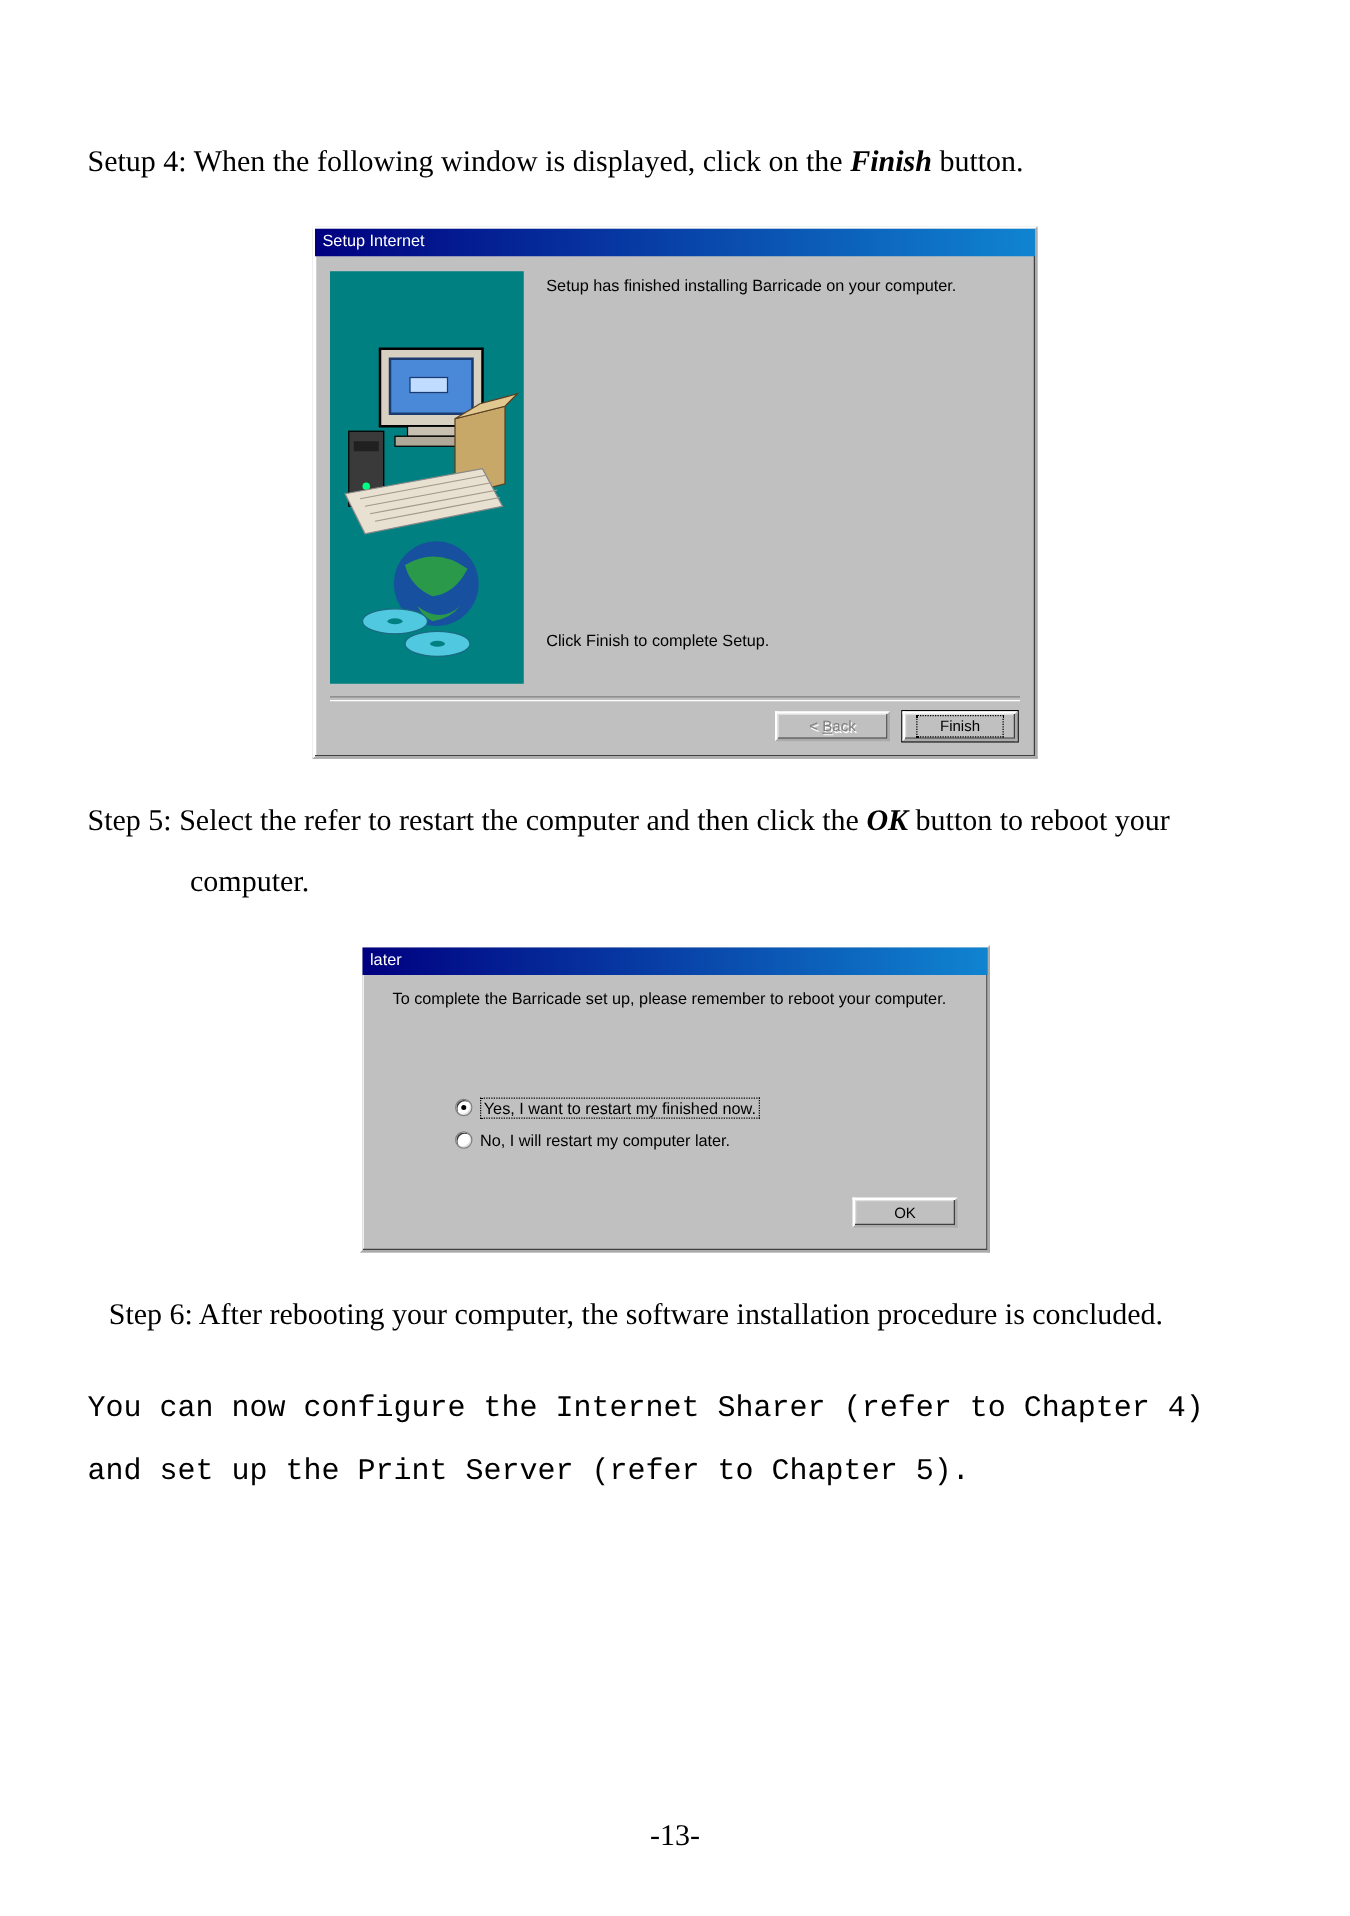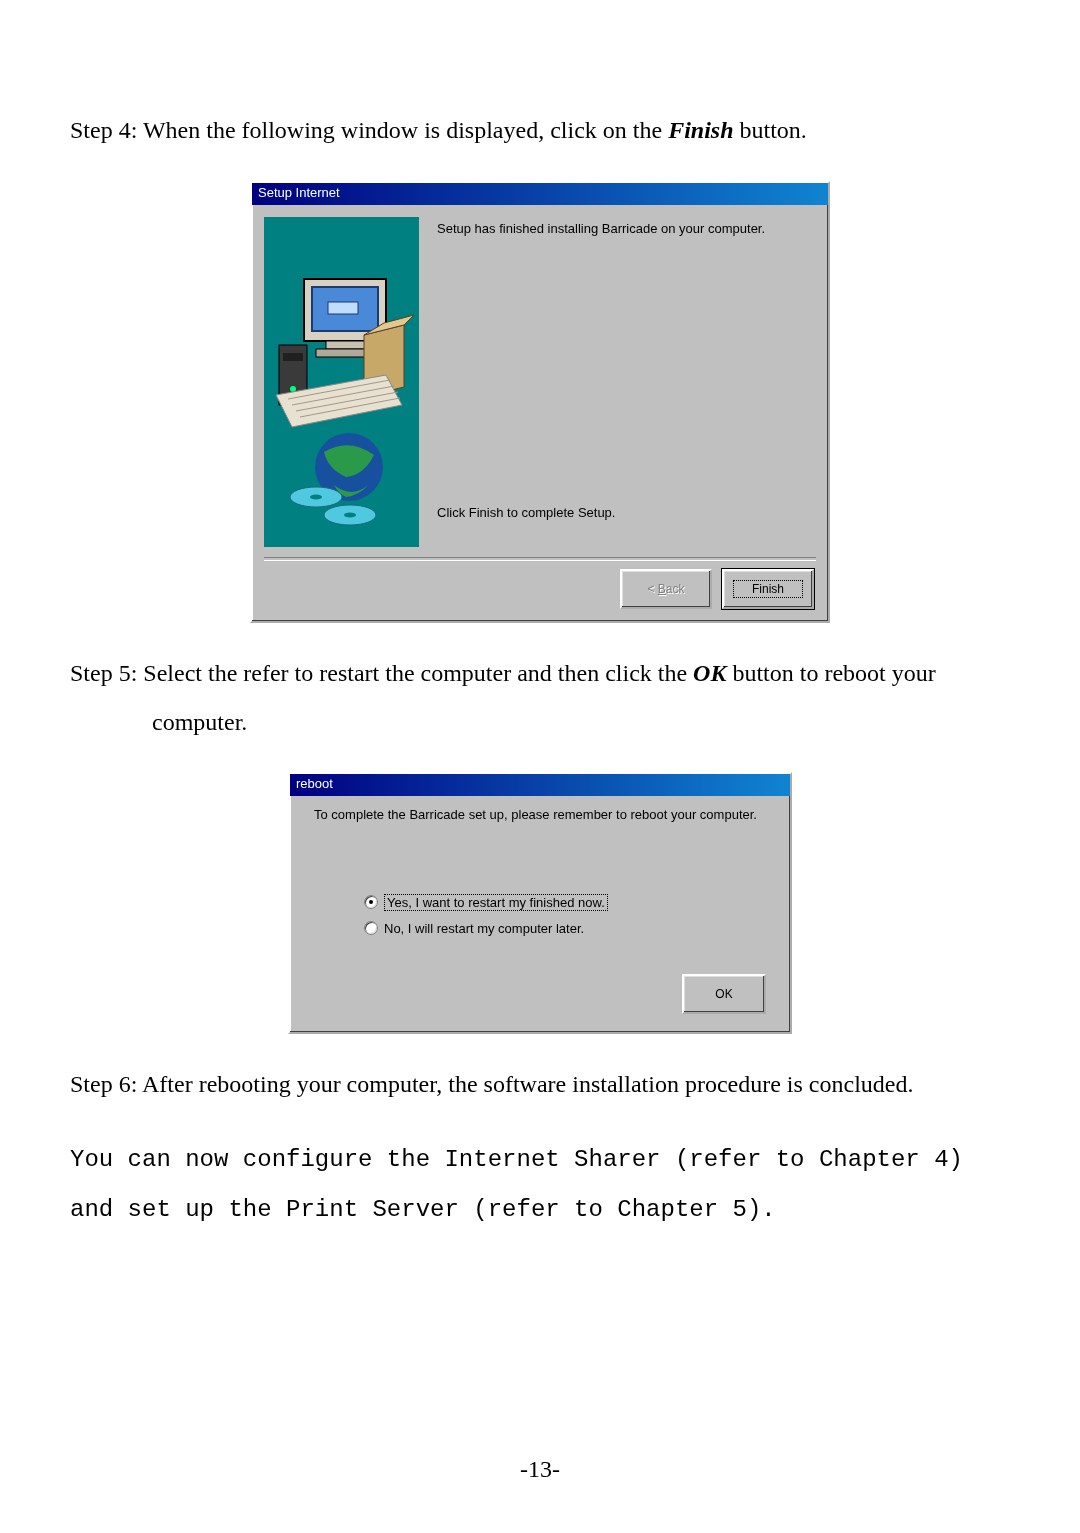--- a/index.html
+++ b/index.html
@@ -24,20 +24,21 @@
   }
   .step-line .bold-italic {
     font-weight: bold;
     font-style: italic;
   }
   .indent {
     margin-left: 82px;
   }
   .para-spacing {
     margin-top: 24px;
+    margin-left: 17px;
   }
   .fig-center {
     display: flex;
     justify-content: center;
     margin: 10px 0 30px 0;
   }
 
   
   .dlg1 {
     width: 576px;
@@ -84,21 +85,21 @@
     border-bottom: 1px solid #ffffff;
   }
   .dlg1 .btn-row {
     display: flex;
     justify-content: flex-end;
     gap: 10px;
     padding: 8px 14px 12px 14px;
   }
   .win-btn {
     width: 92px;
-    height: 40px;
+    height: 24px;
     background: #c0c0c0;
     border: 2px outset #ffffff;
     box-shadow: inset -1px -1px 0 #404040, inset 1px 1px 0 #dfdfdf;
     font-family: inherit;
     font-size: 12px;
     text-align: center;
     line-height: 18px;
     padding: 0;
   }
   .win-btn.disabled {
@@ -184,21 +185,21 @@
   }
 
   .underline-access { text-decoration: underline; }
 </style>
 </head>
 <body>
 
 <div class="page">
 
   <p class="step-line">
-    <span>Step 4: When the following window is displayed, click on the </span><span class="bold-italic">Finish</span><span> button.</span>
+    <span>Setup 4: When the following window is displayed, click on the </span><span class="bold-italic">Finish</span><span> button.</span>
   </p>
 
   <div class="fig-center">
     <div class="dlg1">
       <div class="titlebar">
         <span>Setup Internet</span>
       </div>
       <div class="body">
         <div class="left-col">
           <svg viewBox="0 0 155 330" width="155" height="330">
@@ -254,21 +255,21 @@
   </div>
 
   <p class="step-line" style="margin-bottom:8px;">
     <span>Step 5: Select the refer to restart the computer and then click the </span><span class="bold-italic">OK</span><span> button to reboot your</span>
   </p>
   <p class="step-line indent">computer.</p>
 
   <div class="fig-center">
     <div class="dlg2">
       <div class="titlebar">
-        <span>reboot</span>
+        <span>later</span>
       </div>
       <div class="body2">
         <div class="msg">To complete the Barricade set up, please remember to reboot your computer.</div>
 
         <div class="radio-row">
           <span class="radio">
               <span class="dot"></span>
             </span>
           <span class="focus-rect">Yes, I want to restart my finished now.</span>
         </div>

